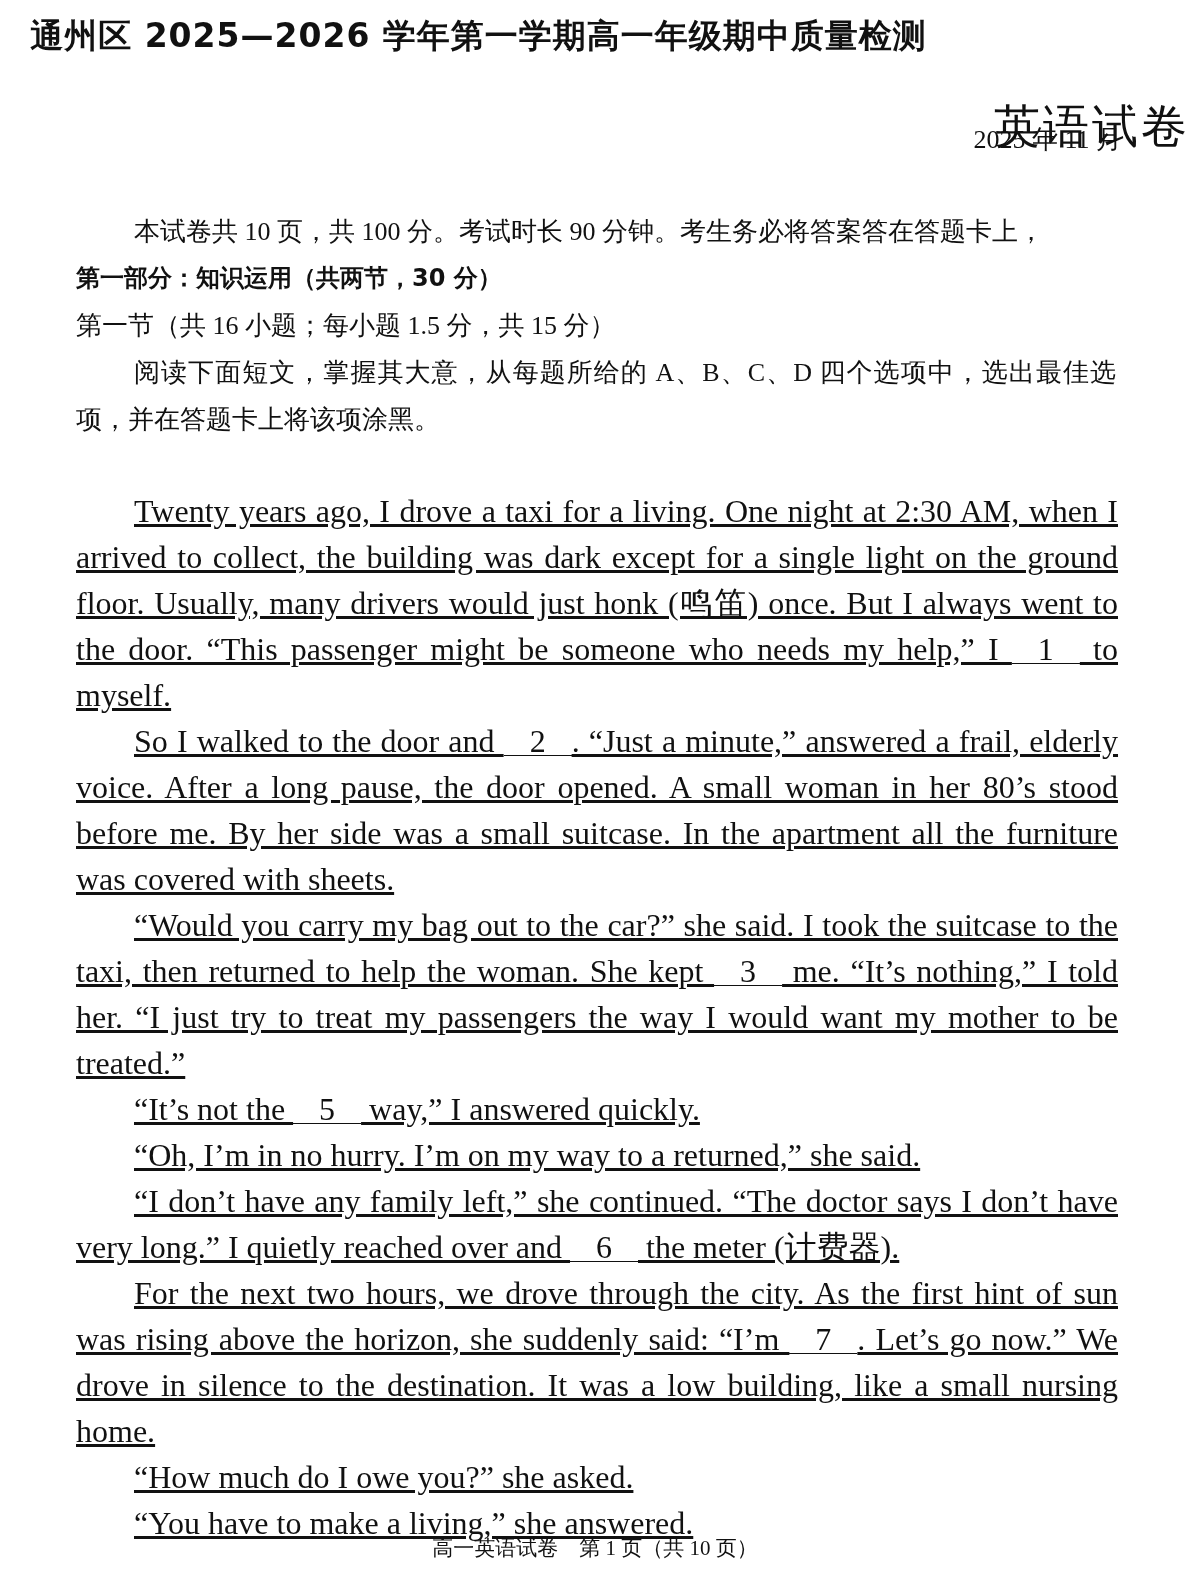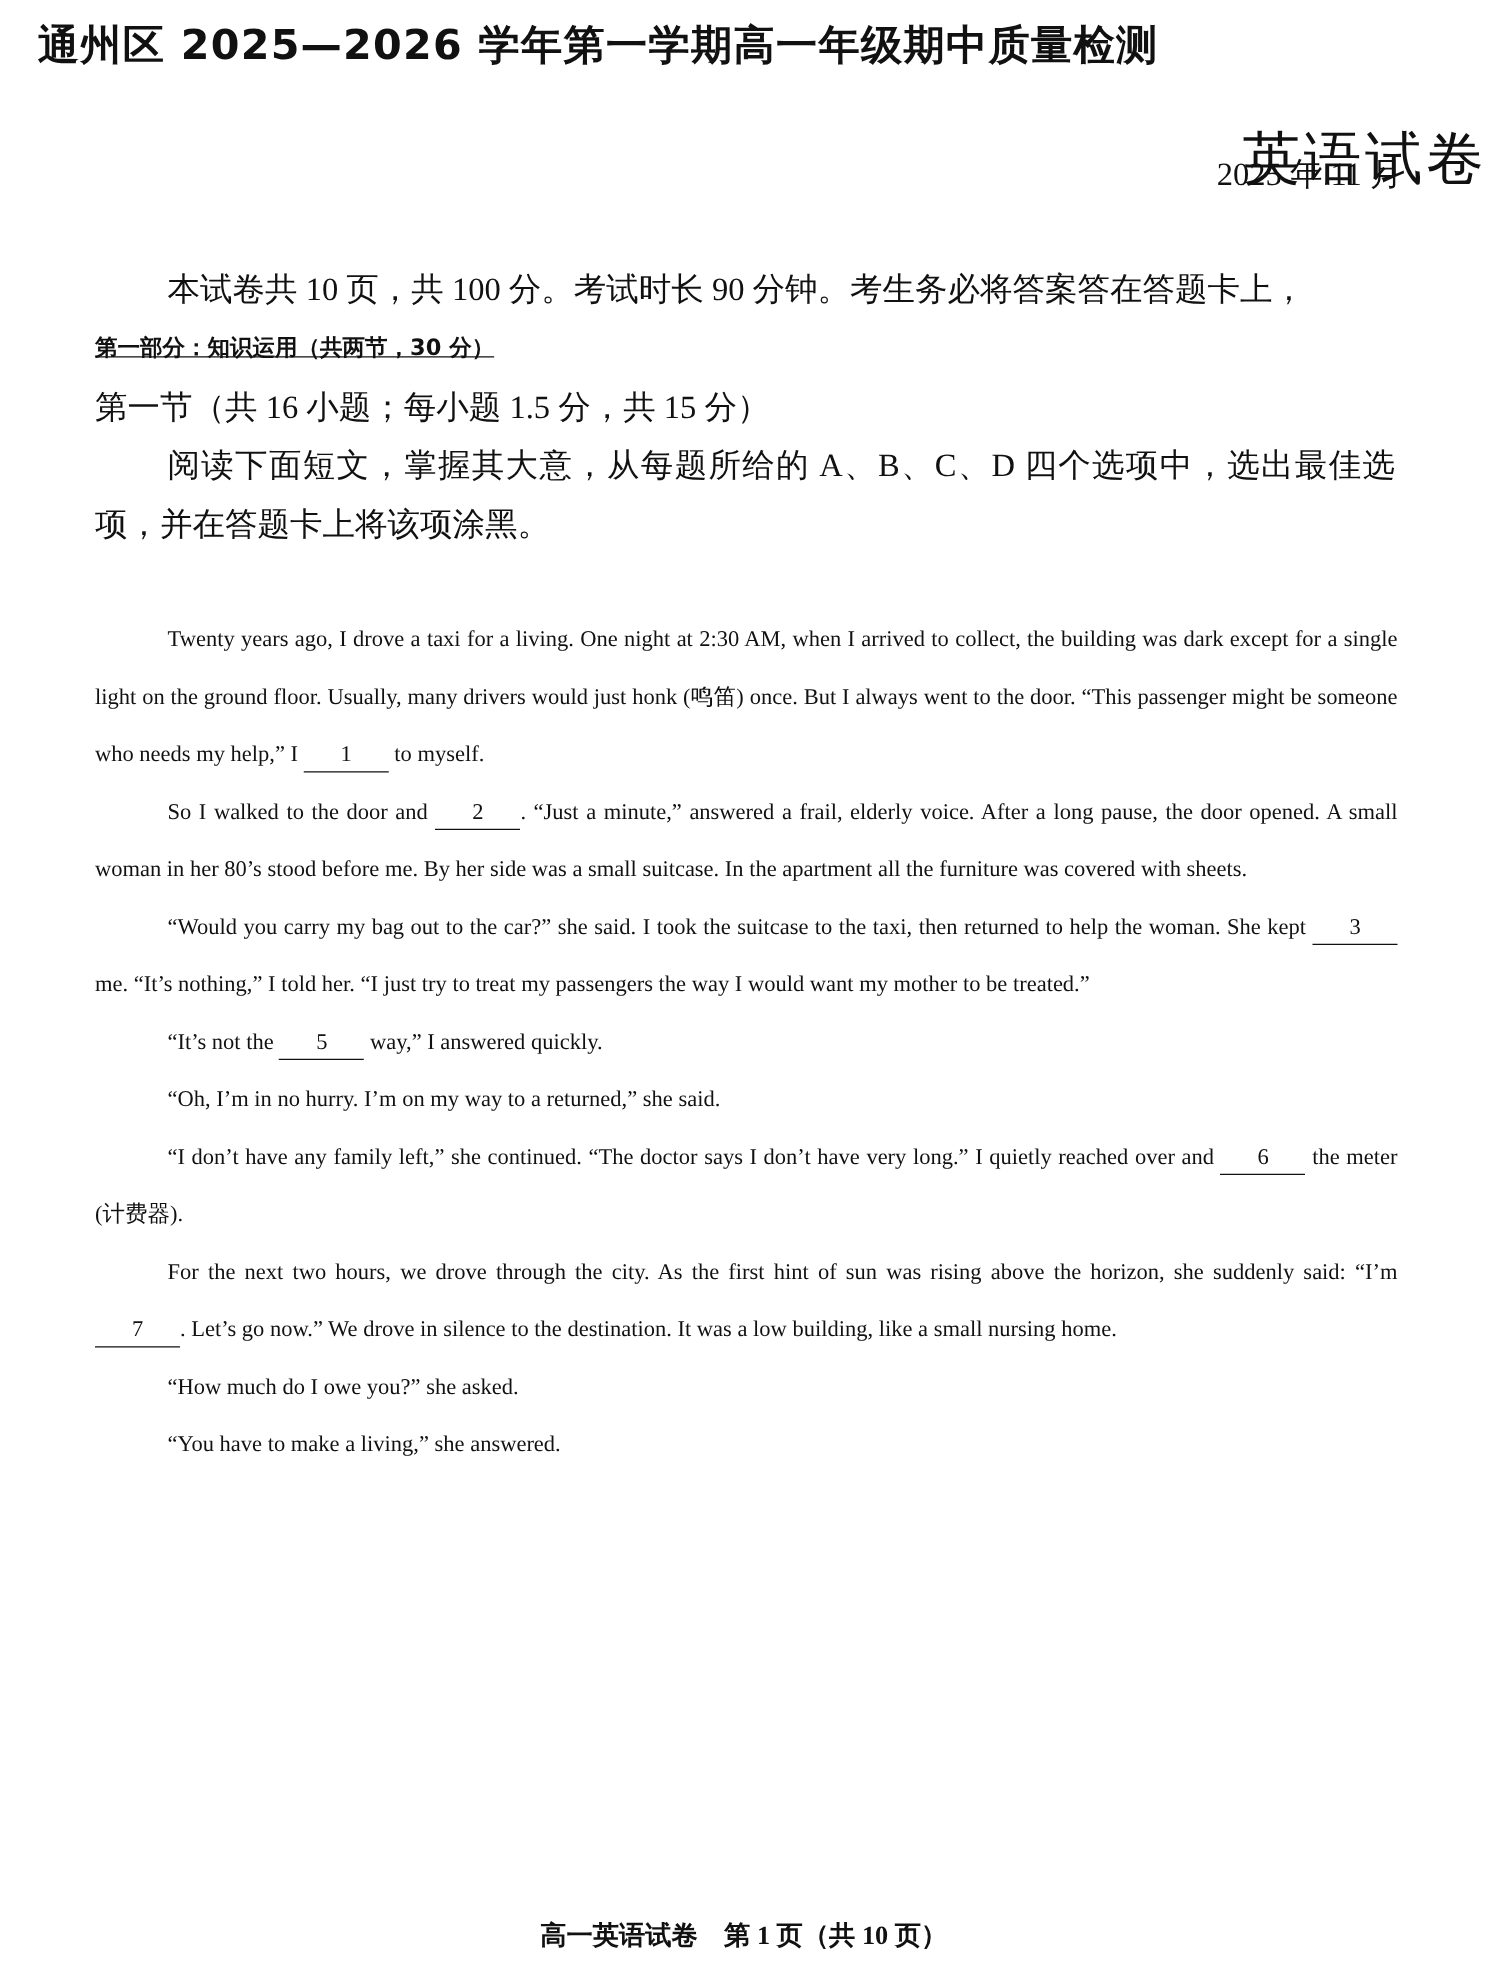--- a/index.html
+++ b/index.html
@@ -15,32 +15,31 @@
   .subtitle {
     position: absolute; left: 0; top: 96px; width: 1190px; text-align: right;
     font-size: 46px; letter-spacing: 3px;
   }
   .date {
     position: absolute; right: 68px; top: 122px; font-size: 26px;
   }
   .block { position: absolute; left: 76px; width: 1040px; font-size: 26px; }
   .cn-line { line-height: 47px; text-align: justify; }
   .indent { text-indent: 58px; }
-  .bold-cn { font-family: "DejaVu Sans", sans-serif; font-weight: bold; font-size: 18px; text-decoration: underline; }
-  .passage { position: absolute; left: 76px; width: 1042px; font-size: 18px; line-height: 46px; }
+  .bold-cn { font-family: "DejaVu Sans", sans-serif; font-weight: bold; font-size: 24px; }
+  .passage { position: absolute; left: 76px; width: 1042px; font-size: 32px; line-height: 46px; text-decoration: underline; }
   .passage p { margin: 0; text-align: justify; }
   .passage p.ind { text-indent: 58px; }
   .blank {
     display: inline-block; min-width: 68px; text-align: center;
     border-bottom: 1.5px solid #111; line-height: 28px; text-indent: 0;
   }
   .footer {
     position: absolute; left: 0; top: 1534px; width: 1190px; text-align: center;
     font-size: 21px;
-    font-weight: bold;
   }
 </style>
 </head>
 <body>
 
 <div class="title">通州区 2025—2026 学年第一学期高一年级期中质量检测</div>
 <div class="subtitle">英语试卷</div>
 <div class="date">2025 年 11 月</div>
 
 <div class="block" style="top:208px;">

